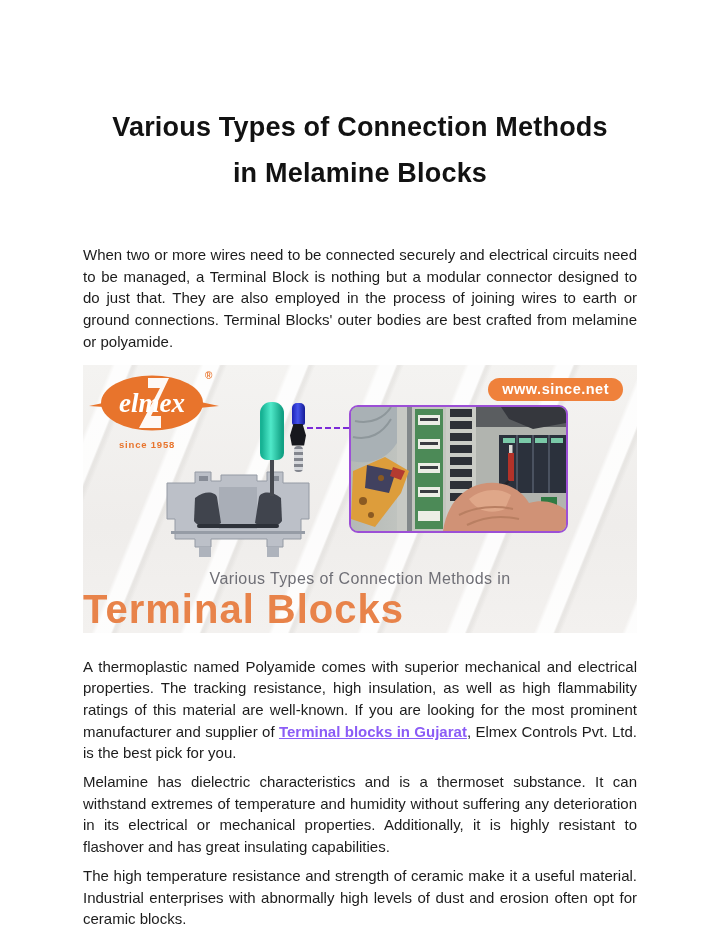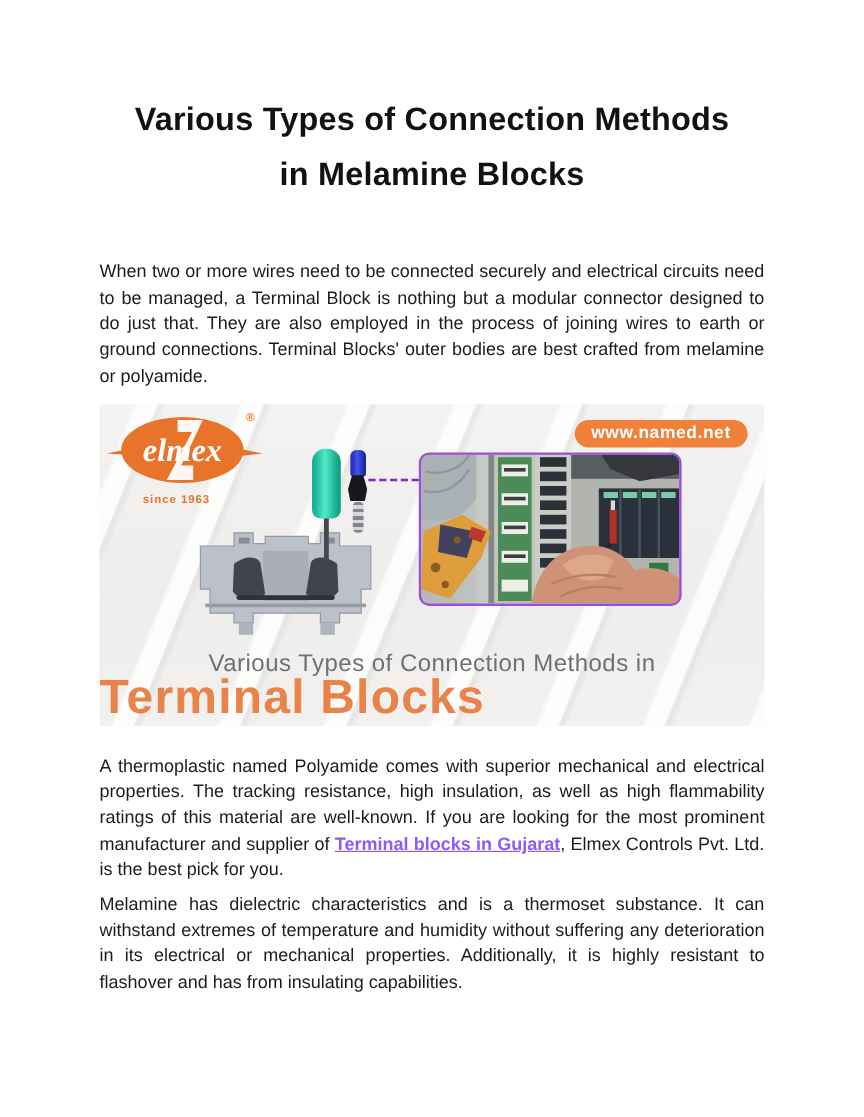--- a/index.html
+++ b/index.html
@@ -1,21 +1,21 @@
 <!DOCTYPE html>
 <html><head>
 <meta charset="utf-8">
 <style>
   html,body{margin:0;padding:0;}
   body{
     width:720px;height:931px;background:#ffffff;overflow:hidden;
     font-family:"Liberation Sans", sans-serif;
     -webkit-font-smoothing:antialiased;
   }
-  .page{padding:76px 83px 0 83px;width:554px;}
+  .page{padding:104px 83px 0 83px;width:554px;}
 
   .doc-title{
     margin:0 0 30px 0;
     font-size:27px;line-height:46px;font-weight:bold;color:#121212;
     text-align:center;letter-spacing:0.2px;
   }
   .doc-title span{display:block;}
 
   p.body-text{
     margin:0 0 7px 0;
@@ -73,21 +73,21 @@
     border-top:2px dashed #7b2bd8;
   }
   .photo{
     position:absolute;left:266px;top:40px;width:215px;height:124px;
     border:2px solid #9c4fd6;border-radius:9px;overflow:hidden;background:#b8bbb6;
   }
   .photo svg{display:block;}
   .block-render{position:absolute;left:76px;top:95px;}
   .caption-1{
     position:absolute;left:0;top:205px;width:100%;text-align:center;
-    font-size:20px;color:#6f6f76;letter-spacing:0.4px;
+    font-size:16px;color:#6f6f76;letter-spacing:0.4px;
   }
   .caption-2{
     position:absolute;left:0;top:222px;width:100%;
     font-size:40px;line-height:44px;font-weight:bold;color:#e8834a;letter-spacing:1px;
   }
 </style>
 </head>
 <body>
 
 <div class="page">
@@ -104,23 +104,23 @@
     <div class="logo-wrap">
       <svg width="130" height="68" viewBox="0 0 130 68">
         <path d="M0,37 L30,30.5 L30,39 Z" fill="#e8742c"></path>
         <path d="M100,30.5 L130,37 L100,40 Z" fill="#e8742c"></path>
         <ellipse cx="63" cy="34" rx="51" ry="27.5" fill="#e8742c"></ellipse>
         <path d="M80,9 L59,9 L59,19 L71,19 L50,59 L72,59 L72,47 L62,47 Z" fill="#ffffff" opacity="0.95"></path>
         <text x="63" y="43" font-size="27" font-style="italic" font-weight="bold" font-family="Liberation Serif, serif" fill="#ffffff" text-anchor="middle">elmex</text>
         <text x="116" y="10" font-size="10" fill="#e8742c" font-weight="bold">®</text>
       </svg>
     </div>
-    <span class="logo-tagline">since 1963</span>
-
-    <span class="site-badge">www.named.net</span>
+    <span class="logo-tagline">since 1958</span>
+
+    <span class="site-badge">www.since.net</span>
 
     <svg class="block-render" width="158" height="98" viewBox="0 0 158 98">
       <path d="M8,23 L36,23 L36,12 L52,12 L52,21 L62,21 L62,15 L98,15 L98,21 L108,21 L108,12 L124,12 L124,23 L150,23
                L150,59 L142,59 L142,79 L124,79 L124,87 L108,87 L108,79 L52,79 L52,87 L36,87 L36,79 L16,79 L16,59 L8,59 Z" fill="#bcc0c8" stroke="#949aa4" stroke-width="1"></path>
       <rect x="40" y="87" width="12" height="10" fill="#aeb3bc"></rect>
       <rect x="108" y="87" width="12" height="10" fill="#aeb3bc"></rect>
       <rect x="60" y="27" width="38" height="42" fill="#a9aeb7"></rect>
       <rect x="40" y="16" width="9" height="5" fill="#878c96"></rect>
       <rect x="111" y="16" width="9" height="5" fill="#878c96"></rect>
       <path d="M36,38 C46,30 56,32 58,37 L62,63 C52,70 40,68 35,61 Z" fill="#40444d"></path>
@@ -226,16 +226,17 @@
         </g>
       </svg>
     </div>
 
     <div class="caption-1">Various Types of Connection Methods in</div>
     <div class="caption-2">Terminal Blocks</div>
   </figure>
 
   <p class="body-text"><span>A thermoplastic named Polyamide comes with superior mechanical and electrical properties. The tracking resistance, high insulation, as well as high flammability ratings of this material are well-known. If you are looking for the most prominent manufacturer and supplier of </span><a class="doc-link">Terminal blocks in Gujarat</a><span>, Elmex Controls Pvt. Ltd. is the best pick for you.</span></p>
 
-  <p class="body-text">Melamine has dielectric characteristics and is a thermoset substance. It can withstand extremes of temperature and humidity without suffering any deterioration in its electrical or mechanical properties. Additionally, it is highly resistant to flashover and has from insulating capabilities.</p>
-
+  <p class="body-text">Melamine has dielectric characteristics and is a thermoset substance. It can withstand extremes of temperature and humidity without suffering any deterioration in its electrical or mechanical properties. Additionally, it is highly resistant to flashover and has great insulating capabilities.</p>
+
+  <p class="body-text">The high temperature resistance and strength of ceramic make it a useful material. Industrial enterprises with abnormally high levels of dust and erosion often opt for ceramic blocks.</p>
 
 </div>
 
 </body></html>

